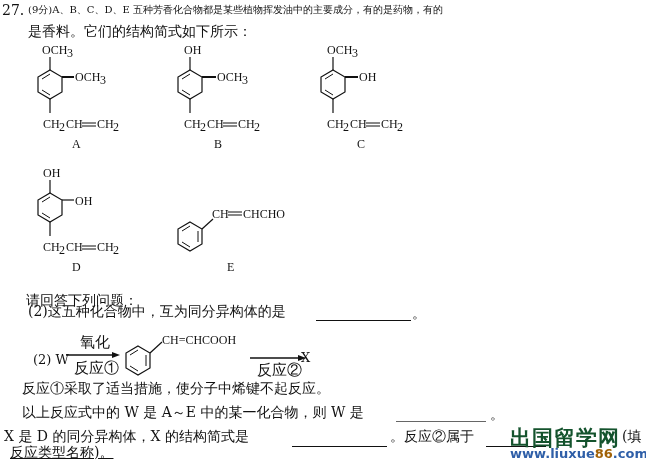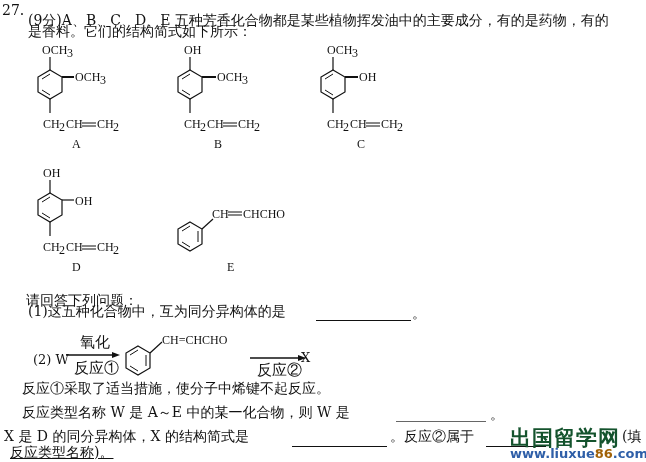--- a/index.html
+++ b/index.html
@@ -12,21 +12,21 @@
     svg { position: absolute; overflow: visible; }
     svg text { font-family: "Liberation Serif", "DejaVu Serif", serif; font-size: 12px; fill: #111; }
     .wm-cn { position: absolute; font-family: "DejaVu Sans", sans-serif; font-size: 21px; font-weight: bold; color: #14532d; letter-spacing: 1px; }
     .wm-url { position: absolute; font-family: "DejaVu Sans", sans-serif; font-size: 13px; font-weight: bold; color: #2f5fa8; }
     .wm-url .red { color: #a16207; }
   </style>
 </head>
 <body>
 
 <div class="t" style="left:2px;top:2px;">27.</div>
-<div class="t" style="left:28px;top:12px;font-size:14px;">(9分)A、B、C、D、E 五种芳香化合物都是某些植物挥发油中的主要成分，有的是药物，有的</div>
+<div class="t" style="left:28px;top:2px;font-size:10px;">(9分)A、B、C、D、E 五种芳香化合物都是某些植物挥发油中的主要成分，有的是药物，有的</div>
 <div class="t" style="left:28px;top:23px;">是香料。它们的结构简式如下所示：</div>
 
 <svg style="left:0;top:40px;" width="170" height="120">
   <text x="42" y="14">OCH</text>
     <text x="67" y="17" font-size="8">3</text>
   <line x1="50" y1="17" x2="50" y2="30" stroke="#111" stroke-width="1.2"></line>
   <polygon points="50,30 62,37 62,52 50,59 38,52 38,37" fill="none" stroke="#111" stroke-width="1.2"></polygon>
   <line x1="42" y1="39" x2="50" y2="34" stroke="#111"></line>
     <line x1="42" y1="50" x2="50" y2="55" stroke="#111"></line>
   <line x1="62" y1="37" x2="74" y2="37" stroke="#111" stroke-width="2"></line>
@@ -109,50 +109,50 @@
     <line x1="38" y1="76" x2="38" y2="87" stroke="#111"></line>
   <line x1="42" y1="74" x2="53" y2="64" stroke="#111" stroke-width="1.2"></line>
   <text x="52" y="63">CH</text>
   <line x1="68" y1="57" x2="82" y2="57" stroke="#111"></line>
     <line x1="68" y1="60" x2="82" y2="60" stroke="#111"></line>
   <text x="83" y="63">CHCHO</text>
   <text x="67" y="116">E</text>
 </svg>
 
 <div class="t" style="left:26px;top:292px;">请回答下列问题：</div>
-<div class="t" style="left:28px;top:303px;">(1)这五种化合物中，互为同分异构体的是</div>
+<div class="t" style="left:28px;top:303px;">(2)这五种化合物中，互为同分异构体的是</div>
 <div class="blank" style="left:316px;top:320px;width:95px;"></div>
 <div class="t" style="left:412px;top:305px;">。</div>
 
 <div class="t" style="left:33px;top:352px;font-size:13px;">(2) W</div>
 <div class="t small" style="left:80px;top:336px;">氧化</div>
 <svg style="left:66px;top:350px;" width="54" height="10">
   <line x1="0" y1="5" x2="48" y2="5" stroke="#111" stroke-width="1.5"></line>
   <polygon points="54,5 46,2 46,8" fill="#111"></polygon>
 </svg>
 <div class="t small" style="left:74px;top:362px;">反应①</div>
 
 <svg style="left:120px;top:330px;" width="140" height="50">
   <polygon points="18,16 30,23 30,38 18,45 6,38 6,23" fill="none" stroke="#111" stroke-width="1.2"></polygon>
   <line x1="10" y1="25" x2="18" y2="20" stroke="#111"></line>
     <line x1="10" y1="36" x2="18" y2="41" stroke="#111"></line>
     <line x1="26" y1="25" x2="26" y2="36" stroke="#111"></line>
   <line x1="30" y1="23" x2="42" y2="12" stroke="#111" stroke-width="1.2"></line>
 </svg>
-<div class="t chem" style="left:162px;top:332px;">CH=CHCHO</div>
+<div class="t chem" style="left:162px;top:332px;">CH=CHCOOH</div>
 
 <svg style="left:250px;top:353px;" width="56" height="10">
   <line x1="0" y1="5" x2="50" y2="5" stroke="#111" stroke-width="1.5"></line>
   <polygon points="56,5 48,2 48,8" fill="#111"></polygon>
 </svg>
 <div class="t" style="left:301px;top:350px;font-size:13px;">X</div>
 <div class="t small" style="left:257px;top:364px;">反应②</div>
 
 <div class="t" style="left:22px;top:380px;">反应①采取了适当措施，使分子中烯键不起反应。</div>
-<div class="t" style="left:22px;top:404px;">反应类型名称 W 是 A～E 中的某一化合物，则 W 是</div>
+<div class="t" style="left:22px;top:404px;">以上反应式中的 W 是 A～E 中的某一化合物，则 W 是</div>
 <div class="blank" style="left:396px;top:421px;width:90px;border-bottom-width:1px;border-color:#666;"></div>
 <div class="t" style="left:490px;top:406px;">。</div>
 
 <div class="t" style="left:4px;top:428px;">X 是 D 的同分异构体，X 的结构简式是</div>
 <div class="blank" style="left:292px;top:446px;width:95px;"></div>
 <div class="t" style="left:390px;top:428px;">。反应②属于</div>
 <div class="blank" style="left:486px;top:446px;width:60px;"></div>
 <div class="t" style="left:622px;top:428px;">(填</div>
 <div class="t" style="left:10px;top:444px;text-decoration:underline;">反应类型名称)。</div>
 

